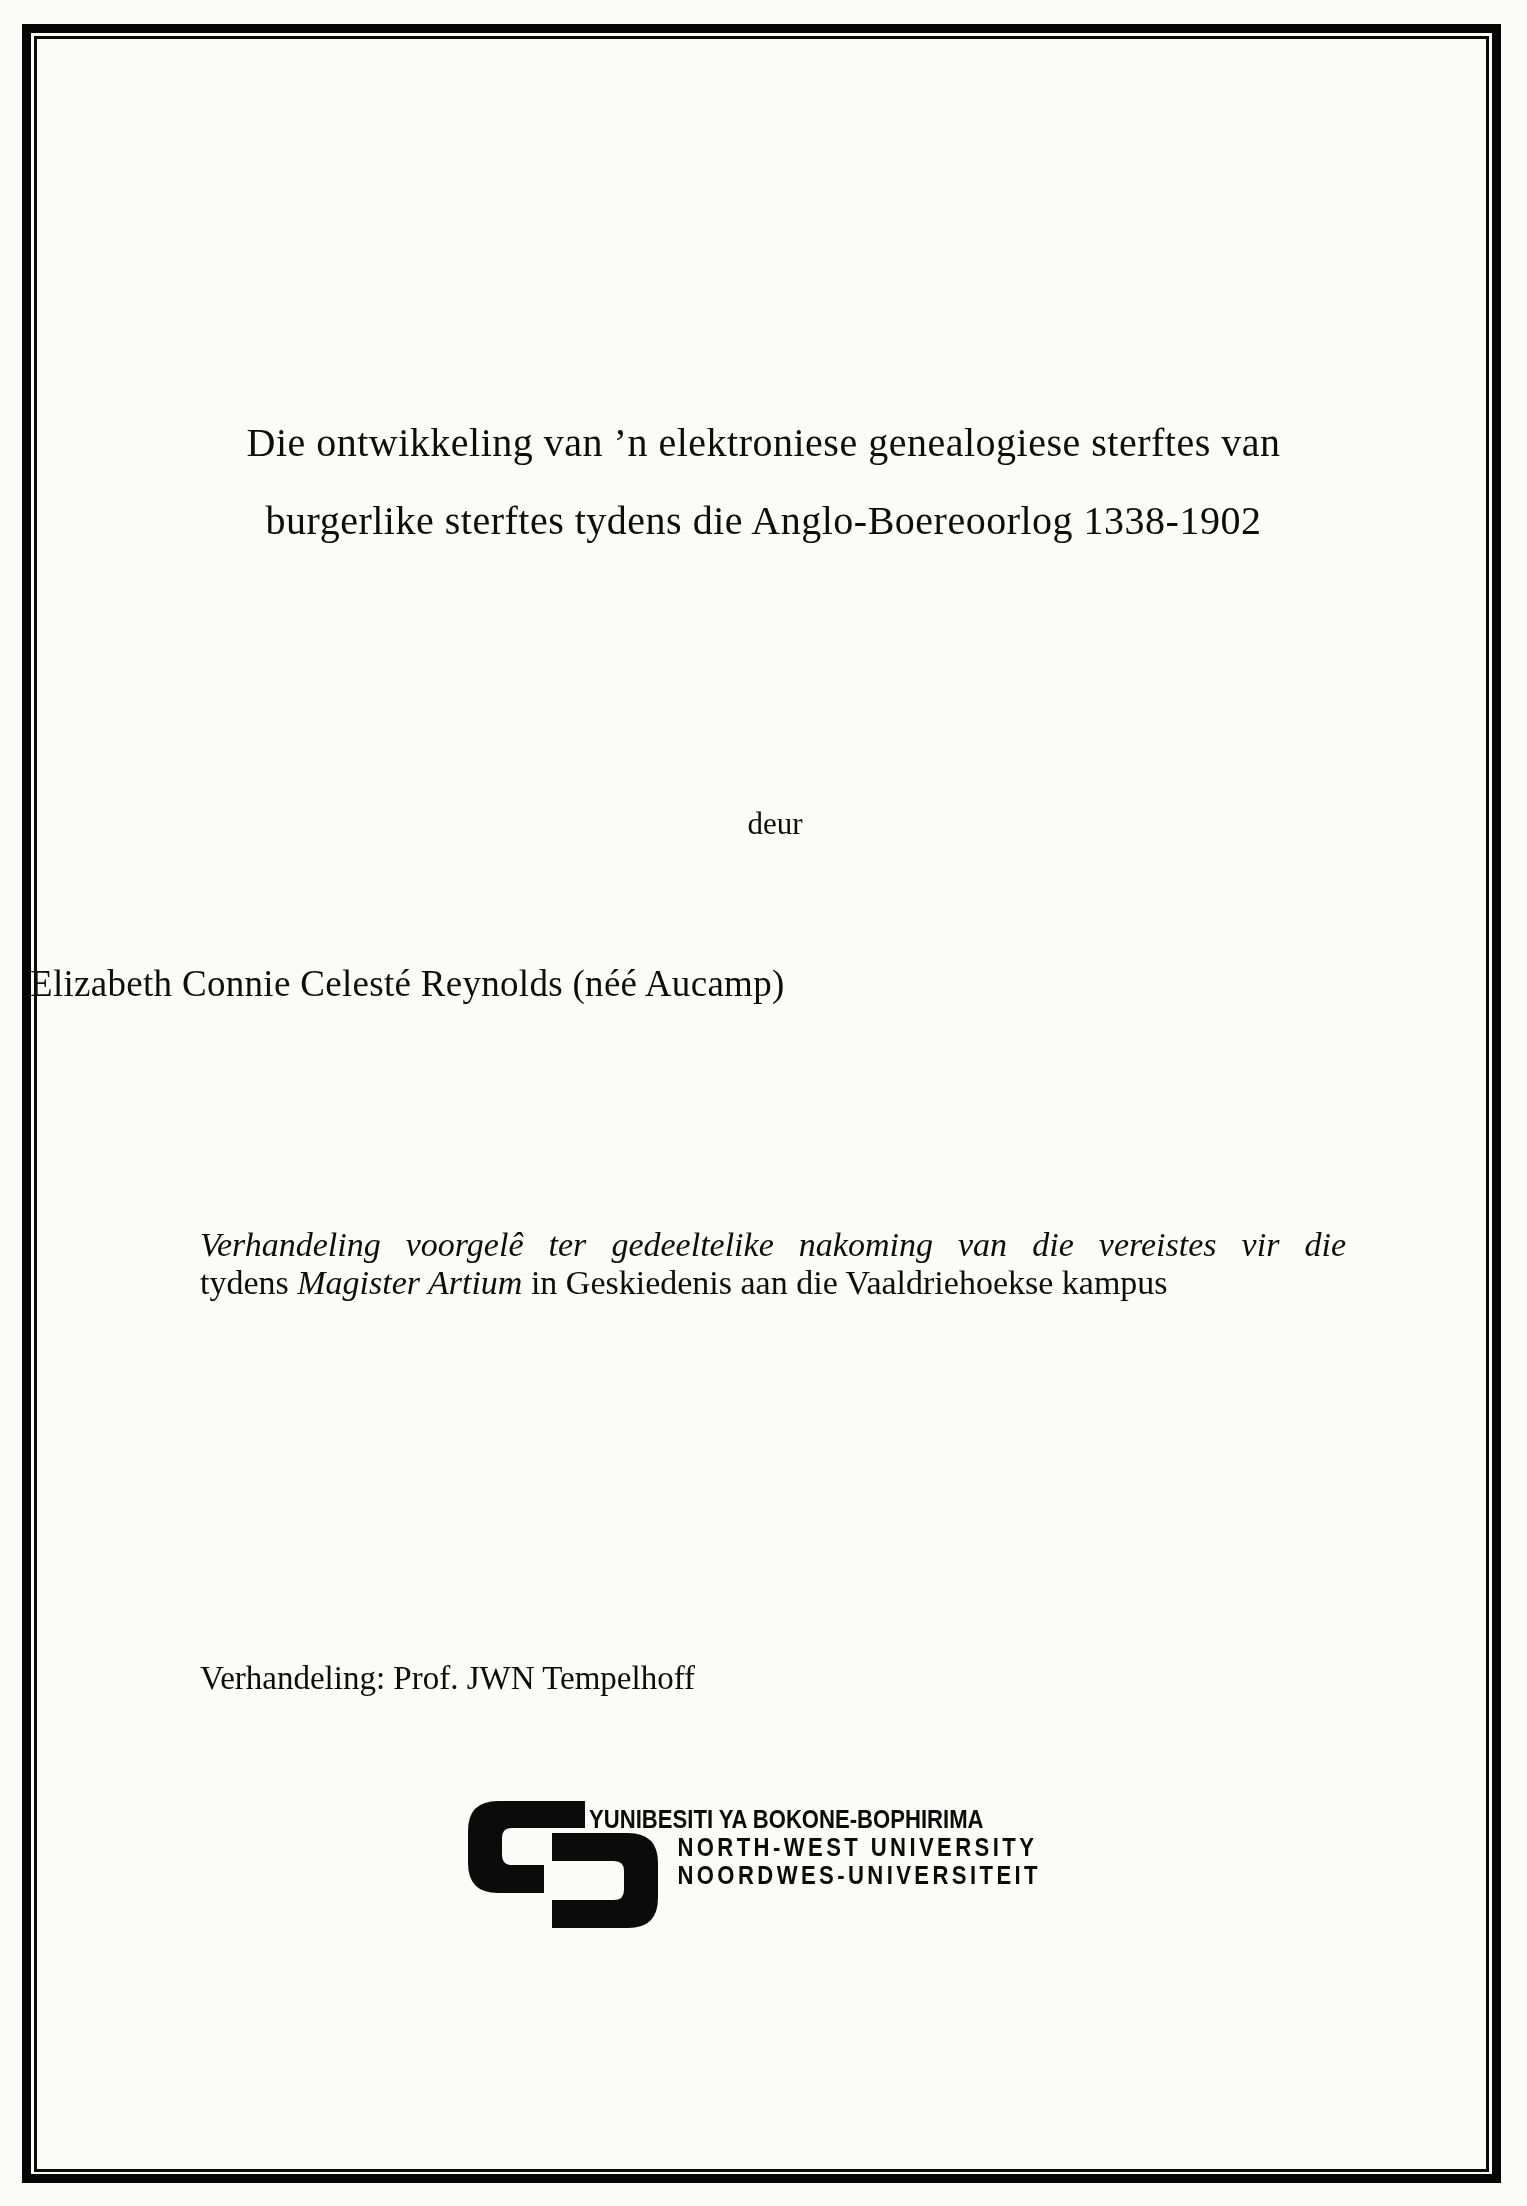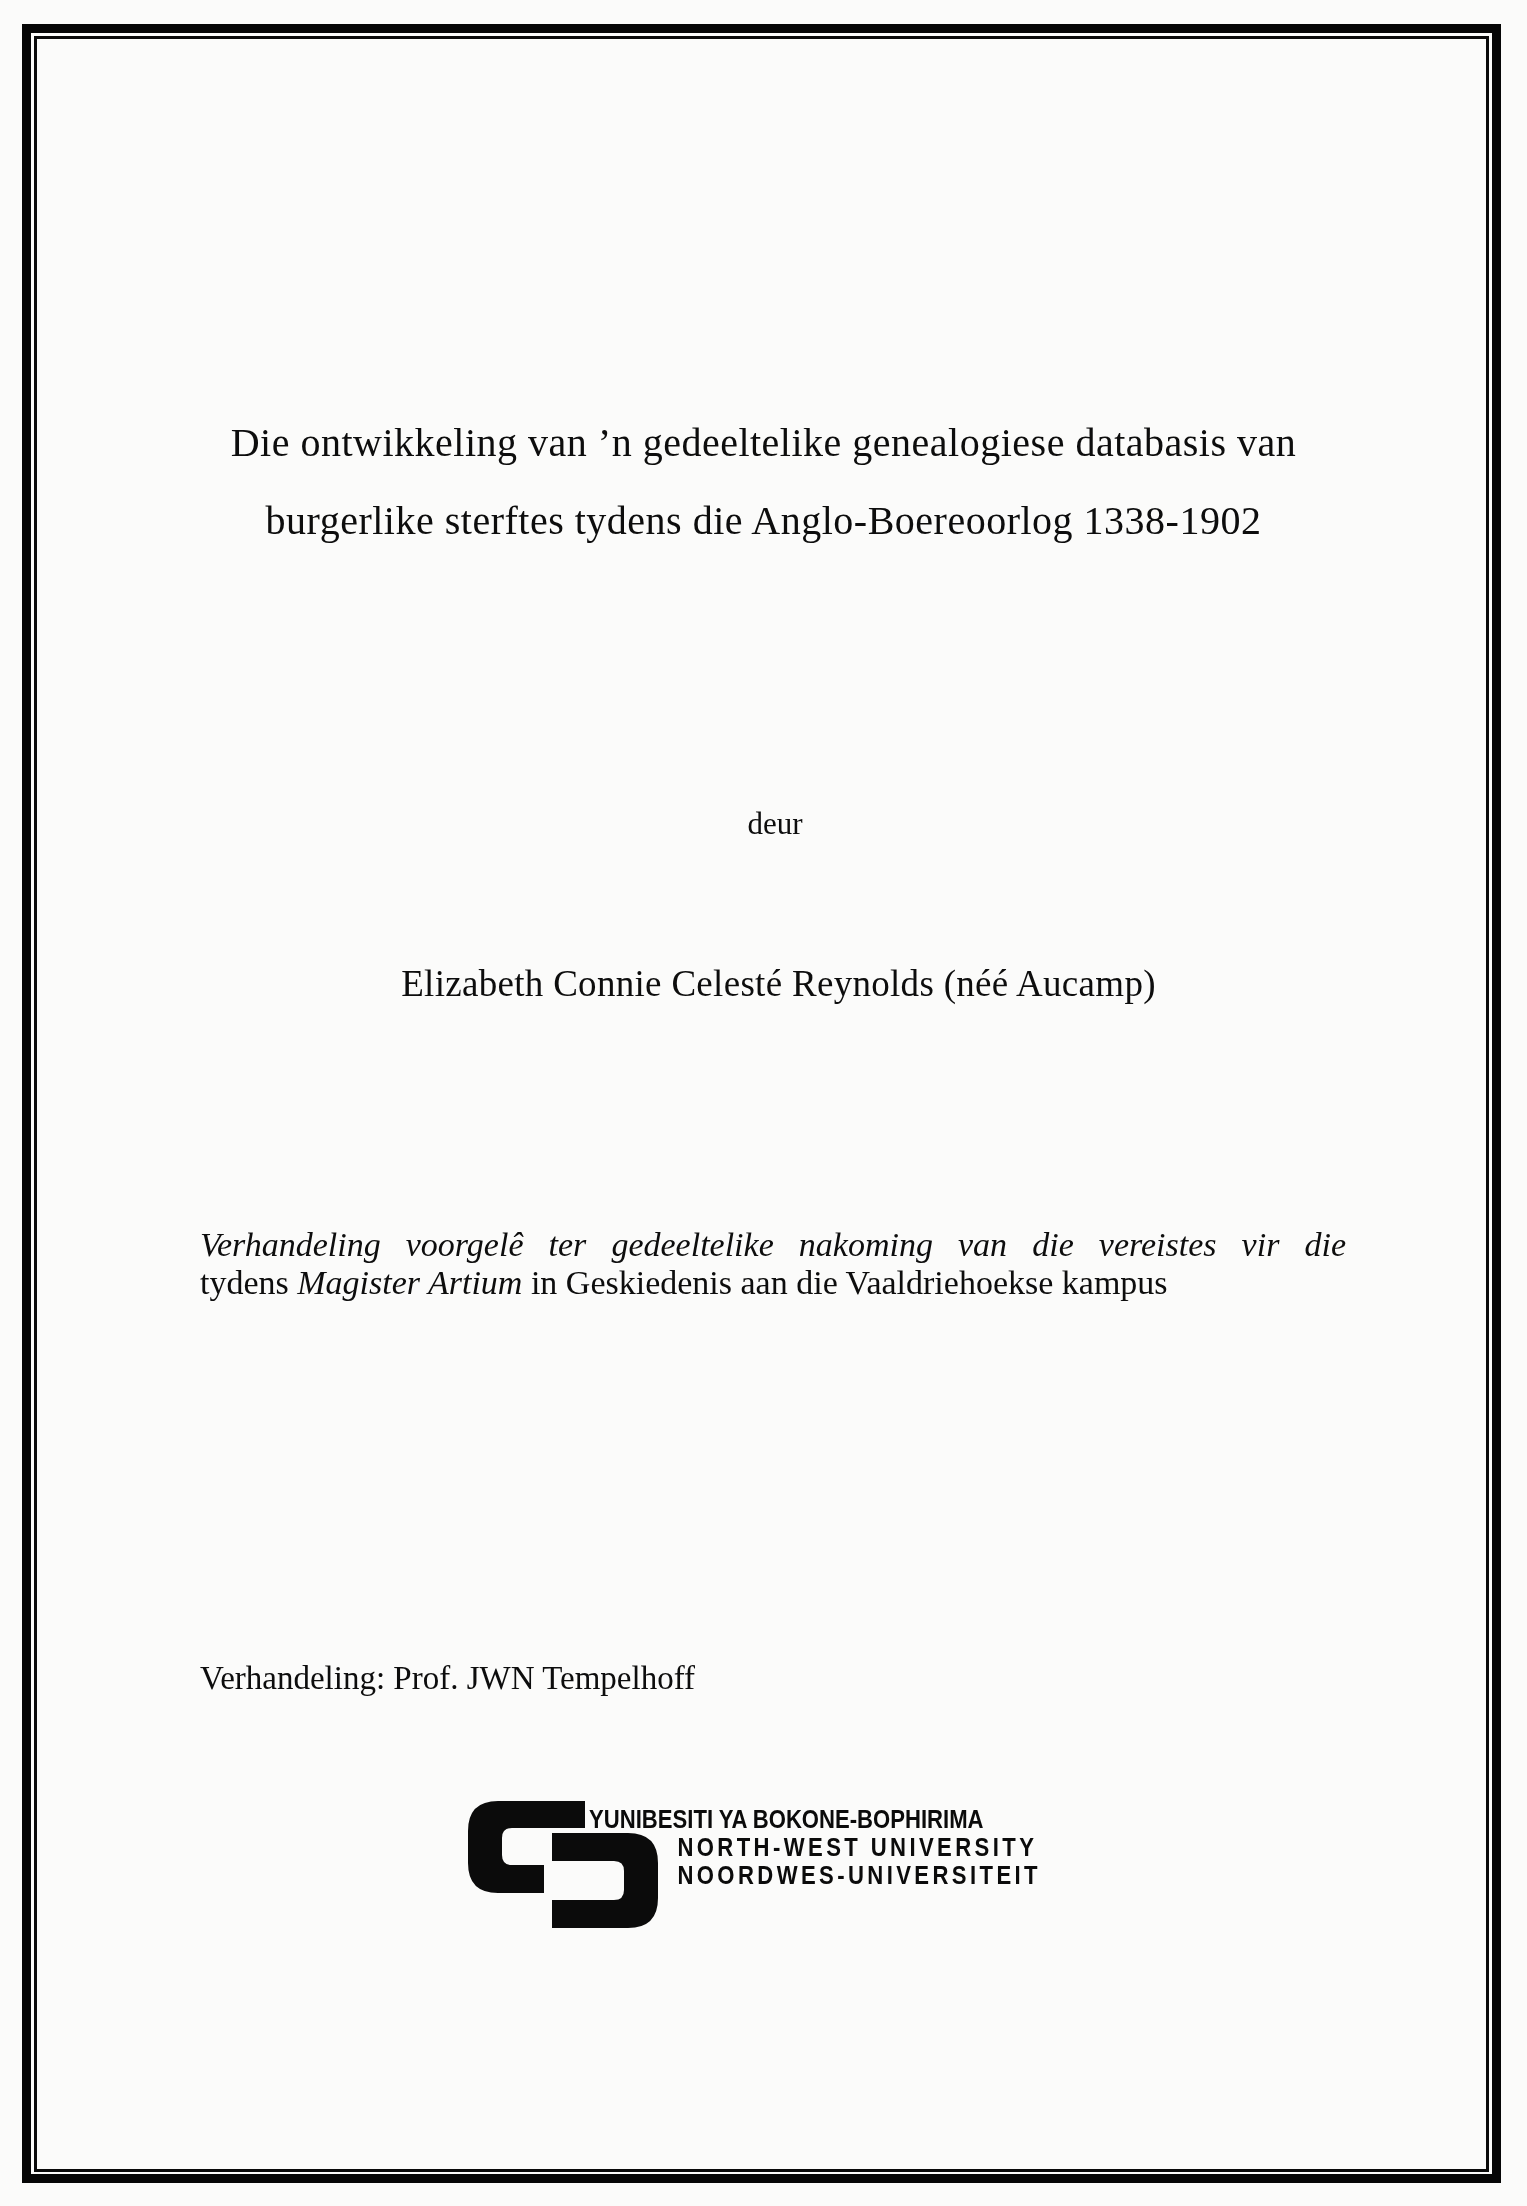--- a/index.html
+++ b/index.html
@@ -41,21 +41,21 @@
     position: absolute;
     left: 0; top: 806px;
     width: 1550px;
     text-align: center;
     font-size: 31px;
   }
   .author-line {
     position: absolute;
     left: 30px; top: 962px;
     width: 1497px;
-    text-align: center;
+    text-align: left;
     font-size: 37px;
     letter-spacing: 0.3px;
   }
   .statement {
     position: absolute;
     left: 200px; top: 1226px;
     width: 1146px;
     font-size: 34px;
     line-height: 38px;
   }
@@ -97,21 +97,21 @@
 </style>
 </head>
 <body>
 
 <div class="page">
 
   <div class="frame-outer"></div>
   <div class="frame-inner"></div>
 
   <div class="title-block">
-    <div>Die ontwikkeling van ’n gedeeltelike genealogiese databasis van</div>
+    <div>Die ontwikkeling van ’n elektroniese genealogiese sterftes van</div>
     <div>burgerlike sterftes tydens die Anglo-Boereoorlog 1338-1902</div>
   </div>
 
   <div class="byline">deur</div>
 
   <div class="author-line">Elizabeth Connie Celesté Reynolds (néé Aucamp)</div>
 
   <div class="statement">
     <div class="just">Verhandeling voorgelê ter gedeeltelike nakoming van die vereistes vir die</div>
     <div><span>tydens </span><span class="it">Magister Artium</span><span> in Geskiedenis aan die Vaaldriehoekse kampus</span></div>

